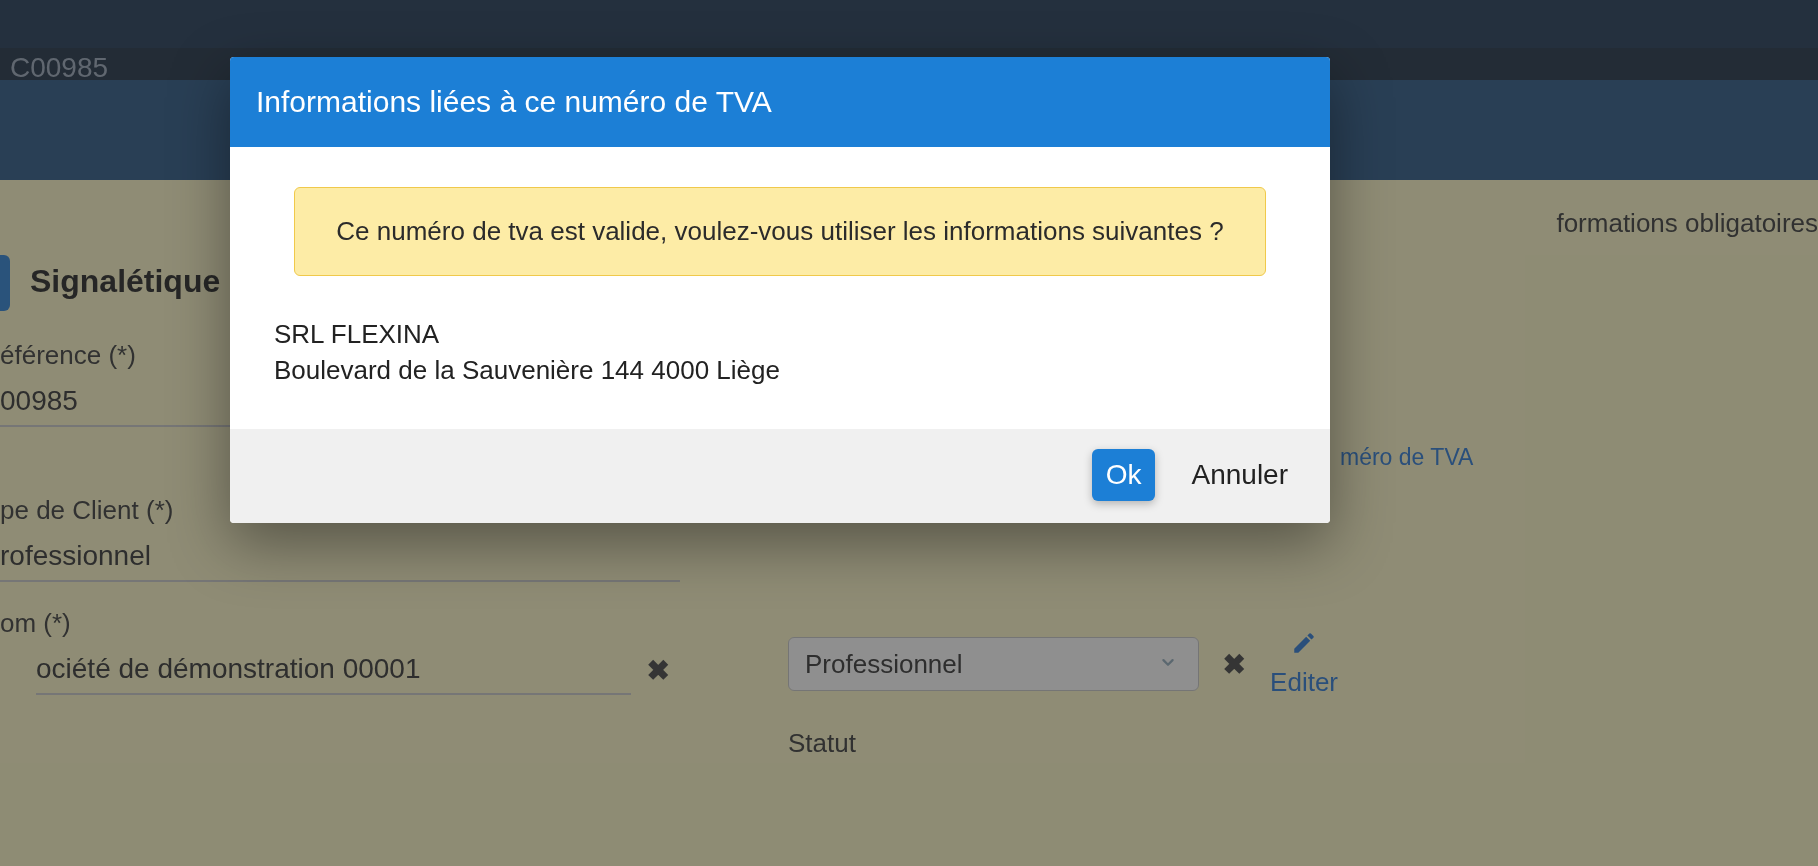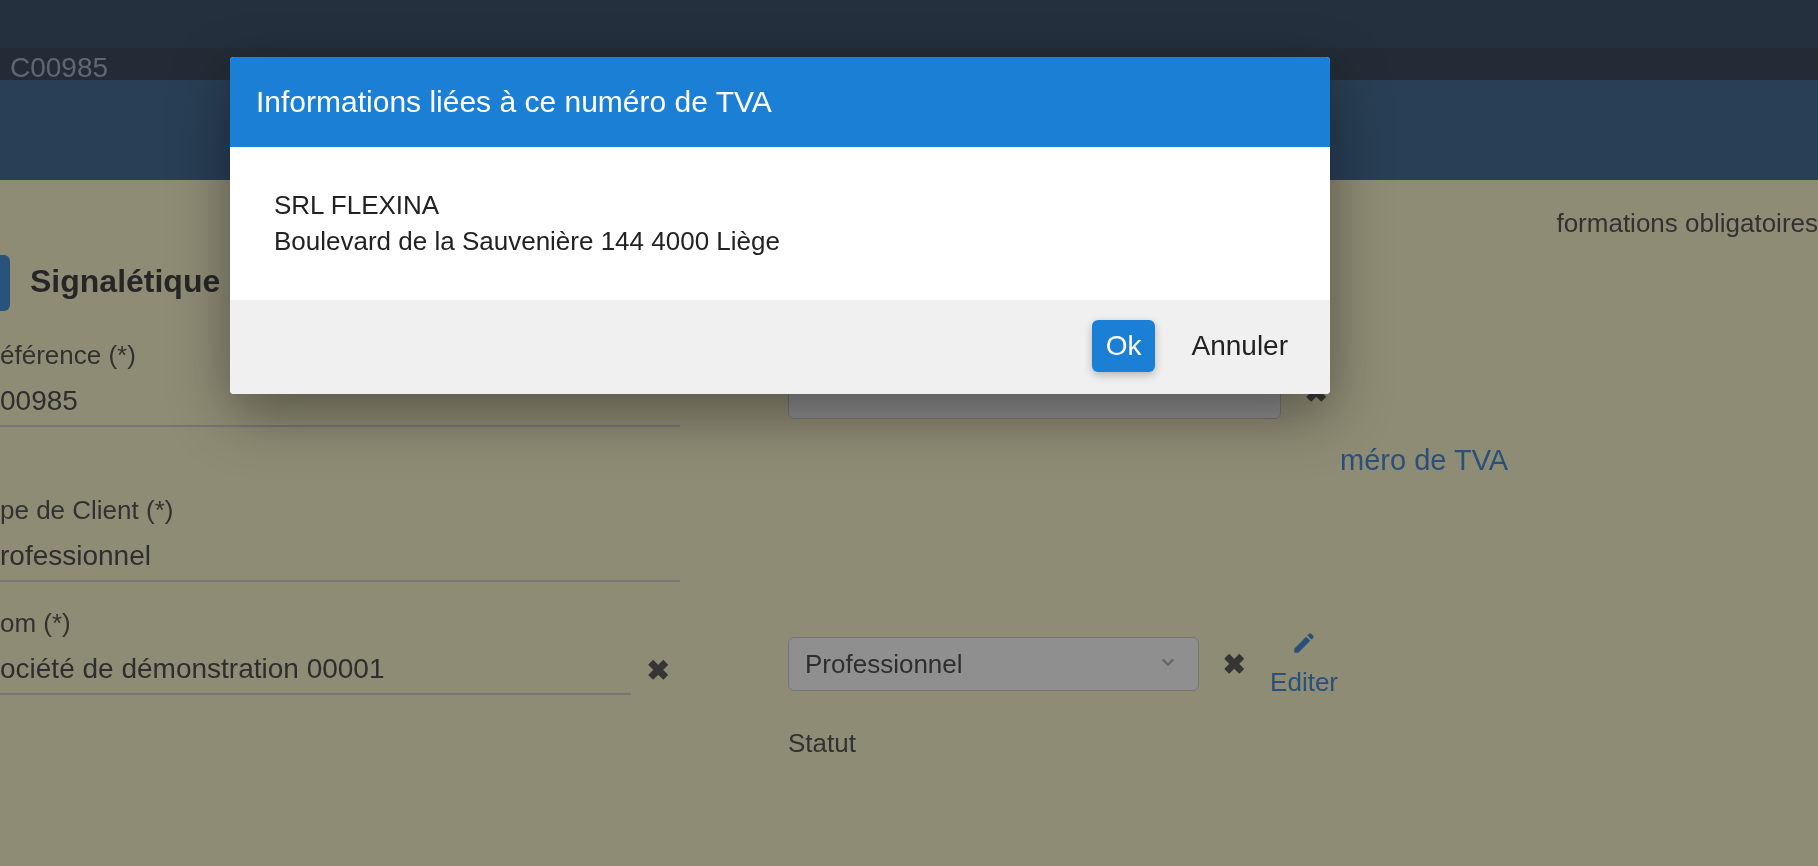--- a/index.html
+++ b/index.html
@@ -28,21 +28,21 @@
     
     .input-underline { border: none; border-bottom: 2px solid #c7c7c7; background: transparent; font-size: 28px; color: #222; width: 100%; padding: 8px 0; outline: none; }
     
     .input-boxed { border: 1px solid #c5c5c5; border-radius: 6px; background: #fff; height: 54px; width: 100%; font-size: 26px; color: #222; padding: 0 16px; outline: none; }
     
     .select-wrap { position: relative; }
     .select-wrap .chevron { position: absolute; right: 20px; top: 50%; transform: translateY(-50%); pointer-events: none; }
     
     .clear-x { font-size: 28px; font-weight: 900; color: #333; cursor: pointer; padding: 0 10px; }
     
-    .link-action { color: #1b6dd1; font-size: 29px; font-weight: 500; cursor: pointer; }
+    .link-action { color: #1b6dd1; font-size: 23px; font-weight: 500; cursor: pointer; }
     
     .edit-group { display: flex; flex-direction: column; align-items: center; gap: 4px; cursor: pointer; }
     .edit-group svg { width: 26px; height: 26px; fill: #1b6dd1; }
     .edit-group span { color: #1b6dd1; font-size: 26px; font-weight: 500; }
     
     
     .overlay { position: absolute; inset: 0; background: rgba(55,55,55,0.56); z-index: 50; }
     
     .modal { position: absolute; left: 230px; top: 57px; width: 1100px; background: #fff; border-radius: 4px; box-shadow: 0 20px 60px rgba(0,0,0,0.4); overflow: hidden; }
     
@@ -76,21 +76,21 @@
     <label class="field-label">éférence (*)</label>
     <input class="input-underline" value="00985" style="">
   </div>
   <div class="form-col-left" style="top:315px;">
     <label class="field-label">pe de Client (*)</label>
     <input class="input-underline" value="rofessionnel" style="">
   </div>
   <div class="form-col-left" style="top:428px;">
     <label class="field-label">om (*)</label>
     <div style="display:flex;align-items:center;gap:6px;">
-      <input class="input-underline" style="flex: 1 1 0%;" value="ociété de démonstration 00001">
+      <input class="input-underline" style="flex: 1 1 0%; margin-left: 36px;" value="ociété de démonstration 00001">
       <span class="clear-x">✖</span>
     </div>
   </div>
 
   <div class="form-col-right" style="top:185px;display:flex;align-items:center;gap:14px;">
     <input class="input-boxed" value="" style="">
     <span class="clear-x">✖</span>
   </div>
   <div style="position:absolute;left:1340px;top:264px;">
     <span class="link-action">méro de TVA</span>
@@ -118,20 +118,21 @@
 
   <div class="form-col-right" style="top:548px;">
     <label class="field-label">Statut</label>
   </div>
 </div>
 
 <div class="overlay">
   <div class="modal">
     <div class="modal-header">Informations liées à ce numéro de TVA</div>
     <div class="modal-body">
+      <div class="alert-box">Ce numéro de tva est valide, voulez-vous utiliser les informations suivantes ?</div>
       <div class="modal-info">
         <div>SRL FLEXINA</div>
         <div>Boulevard de la Sauvenière 144 4000 Liège</div>
       </div>
     </div>
     <div class="modal-footer">
       <button class="btn-primary">Ok</button>
       <button class="btn-secondary">Annuler</button>
     </div>
   </div>

